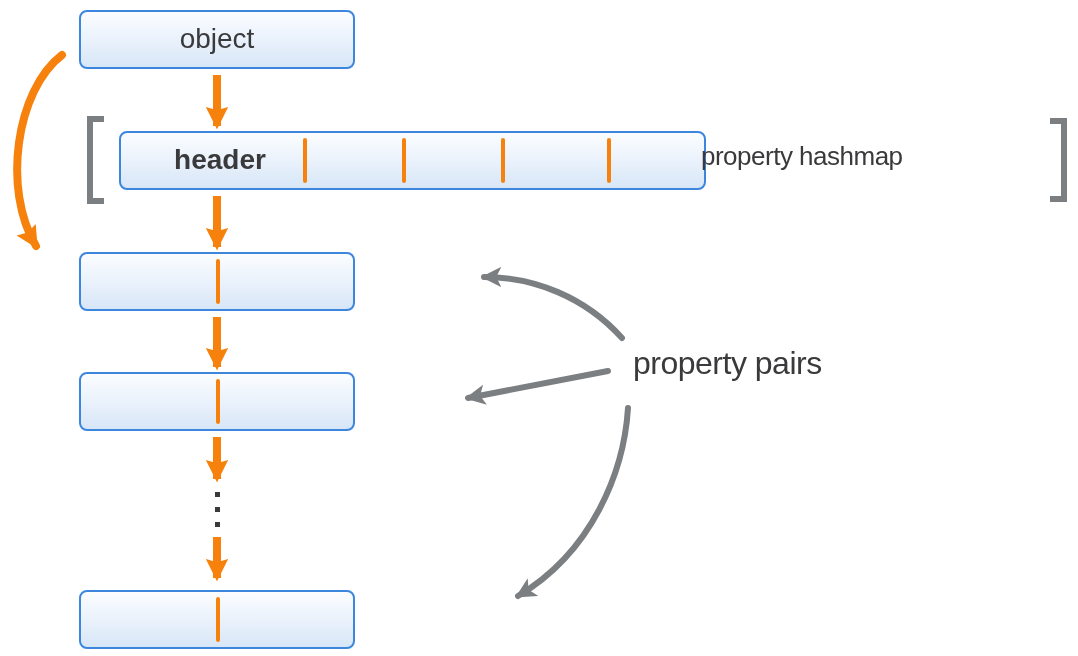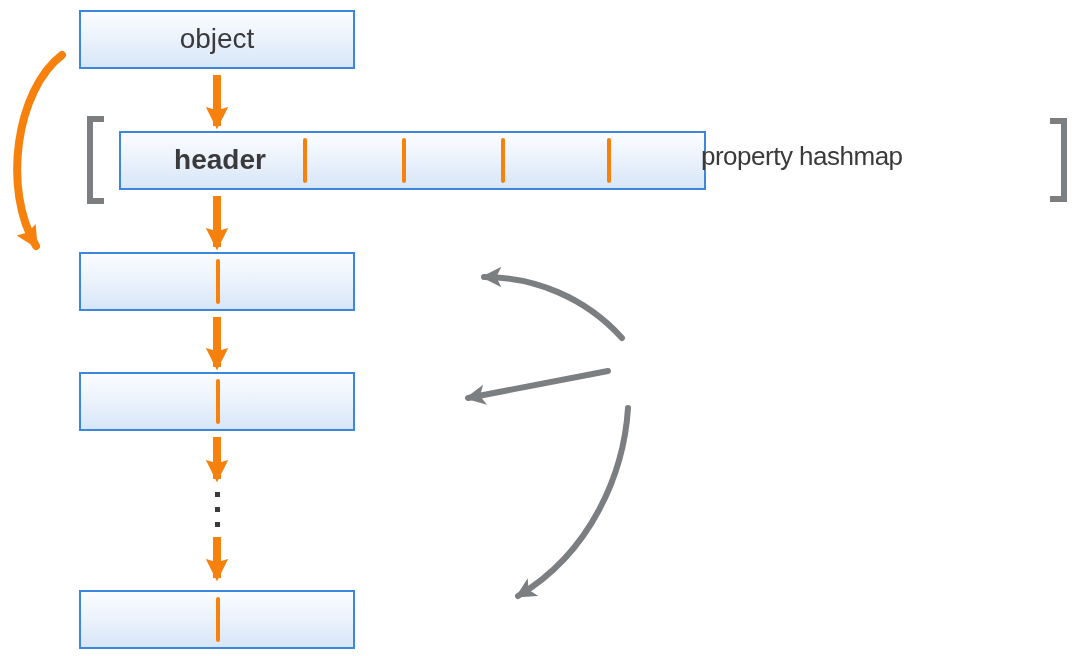--- a/index.html
+++ b/index.html
@@ -28,21 +28,21 @@
     position: absolute;
     left: 0; top: 0;
     width: 1078px; height: 656px;
     pointer-events: none;
   }
 
   
   .box {
     position: absolute;
     border: 2.5px solid var(--box-border);
-    border-radius: 0;
+    border-radius: 8px;
     background: linear-gradient(180deg,
       var(--box-fill-top) 0%,
       var(--box-fill-mid) 45%,
       var(--box-fill-bottom) 100%);
     display: flex;
     align-items: center;
     justify-content: center;
   }
   .object-box { left: 79px;  top: 10px;  width: 276px; height: 59px; }
   .header-box { left: 119px; top: 131px; width: 587px; height: 59px; }
@@ -161,14 +161,15 @@
     <i class="tick center"></i>
   </div>
 
   <div class="dots">
     <i></i>
     <i></i>
     <i></i>
   </div>
 
   <div class="caption hashmap-caption">property hashmap</div>
+  <div class="caption pairs-caption">property pairs</div>
 
 </div>
 
 </body></html>

